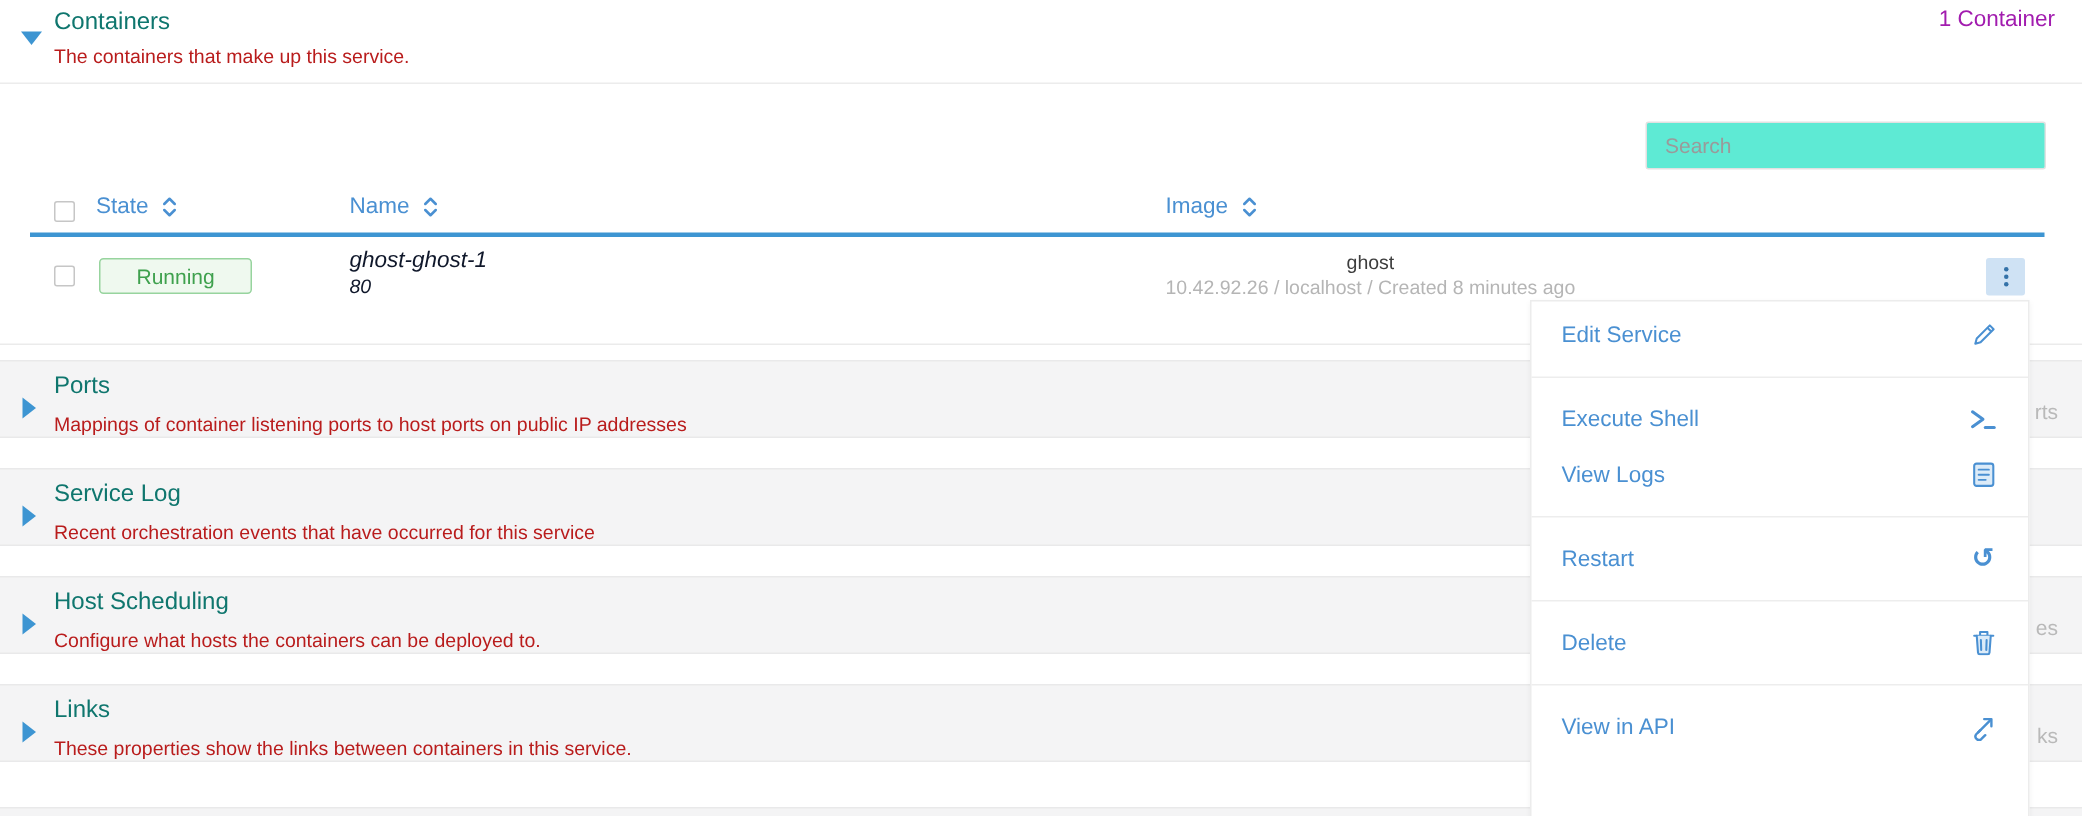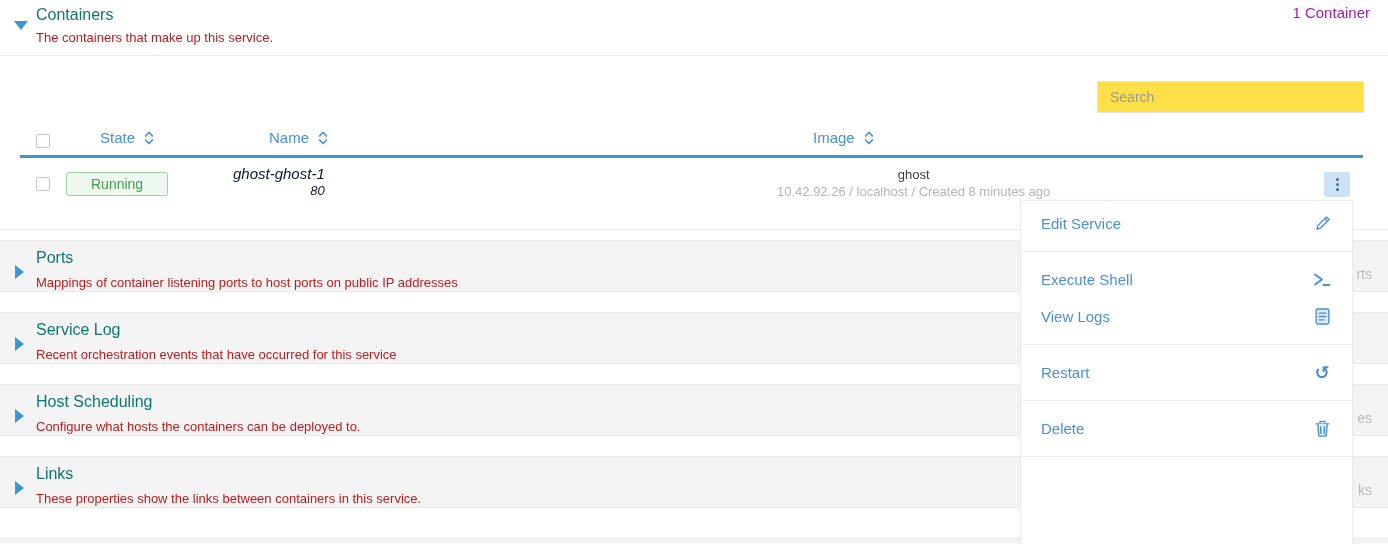--- a/index.html
+++ b/index.html
@@ -14,36 +14,36 @@
     border-left:7px solid transparent; border-right:7px solid transparent; border-top:9px solid #3d95d2; cursor:pointer; }
   .caret-right { position:absolute; left:15px; top:22px; width:0; height:0;
     border-top:7px solid transparent; border-bottom:7px solid transparent; border-left:9px solid #3d95d2; cursor:pointer; }
   .sec-title { position:absolute; left:36px; top:6px; font-size:16px; color:#0f766e; }
   .sec-sub { position:absolute; left:36px; top:30px; font-size:13px; color:#b91c1c; }
   .sec-count { position:absolute; right:18px; top:4px; font-size:15px; color:#a21caf; }
 
   
   .containers-body { position:absolute; top:57px; left:0; right:0; height:173px; background:#fff; border-bottom:1px solid #ebebeb; }
   .search-input { position:absolute; top:24px; right:24px; width:267px; height:32px;
-    background:#fde047; border:1px solid #e1e1e1; border-radius:2px; padding:0 12px;
+    background:#5eead4; border:1px solid #e1e1e1; border-radius:2px; padding:0 12px;
     font-size:14px; color:#555; font-family:"Liberation Sans",sans-serif; outline:none; }
   .search-input::placeholder { color:#9a9a9a; }
   .thead { position:absolute; top:72px; left:0; right:0; height:28px; }
   .underline { position:absolute; top:98px; left:20px; right:25px; height:3px; background:#3d95d2; }
   .trow { position:absolute; top:103px; left:0; right:0; height:56px; }
   .checkbox { position:absolute; left:36px; width:14px; height:14px; background:#fff;
     border:1px solid #c6c6c6; border-radius:2px; cursor:pointer; }
-  .th { position:absolute; display:flex; align-items:center; gap:8px; font-size:15px; color:#4a90d2; cursor:pointer;margin-left:36px; }
+  .th { position:absolute; display:flex; align-items:center; gap:8px; font-size:15px; color:#4a90d2; cursor:pointer; }
   .th svg { display:block; }
   .col-state { left:64px; } .col-name { left:233px; } .col-image { left:777px; }
   .badge { position:absolute; left:66px; top:12px; padding:3px 24px; font-size:14px; color:#3fa14e;
     background:#eff9ef; border:1px solid #97d49e; border-radius:3px; }
   .cell-name { position:absolute; left:233px; top:5px; line-height:18px; }
   .link { color:#0f172a; font-size:15px; text-decoration:none; cursor:pointer; display:block;font-style:italic; }
-  .port-link { font-size:13px; line-height:15px;text-align:right; }
+  .port-link { font-size:13px; line-height:15px; }
   .cell-image { position:absolute; left:777px; top:6px; line-height:17px;text-align:center; }
   .image-name { font-size:13px; color:#3e3e3e; }
   .image-detail { font-size:13px; color:#b5b5b5; }
   .kebab { position:absolute; right:38px; top:12px; width:26px; height:25px; background:#cfe2f4; border:none;
     border-radius:2px; cursor:pointer; display:flex; flex-direction:column; align-items:center; justify-content:center; gap:2px; }
   .kebab i { width:3px; height:3px; border-radius:50%; background:#3472a8; }
 
   
   .gray-section { position:absolute; left:0; right:0; height:52px; background:#f4f4f5;
     border-top:1px solid #e9e9ea; border-bottom:1px solid #e9e9ea; }
@@ -206,13 +206,24 @@
       <svg width="15" height="17" viewBox="0 0 14 16" fill="none" stroke="#4a90d2" stroke-width="1.3" stroke-linecap="round" stroke-linejoin="round">
           <line x1="1" y1="3.6" x2="13" y2="3.6"></line>
           <path d="M4.7 3.6 V1.3 h4.6 v2.3"></path>
           <path d="M2.6 3.6 l.8 10.6 a1.1 1.1 0 0 0 1.1 1 h5 a1.1 1.1 0 0 0 1.1 -1 l.8 -10.6" fill="#dcebf8"></path>
           <line x1="5.2" y1="6.3" x2="5.4" y2="12.6"></line>
           <line x1="8.8" y1="6.3" x2="8.6" y2="12.6"></line>
         </svg>
     </span>
   </div>
   <hr>
+  <div class="menu-item">
+    <span class="label">View in API</span>
+    <span class="mi">
+      <svg width="18" height="18" viewBox="0 0 18 18" fill="none" stroke="#4a90d2" stroke-width="1.6" stroke-linecap="round" stroke-linejoin="round">
+          <path d="M7.2 10.8 L4.4 13.6 a2.4 2.4 0 0 0 3.4 3.4? " visibility="hidden"></path>
+          <path d="M7.2 10.8 l-2.7 2.7 a2.35 2.35 0 0 0 3.3 3.3 l2.7 -2.7"></path>
+          <path d="M5.8 12.2 L13.6 4.4"></path>
+          <path d="M9.8 3.4 H14.6 V8.2"></path>
+        </svg>
+    </span>
+  </div>
 </div>
 
 </body></html>

